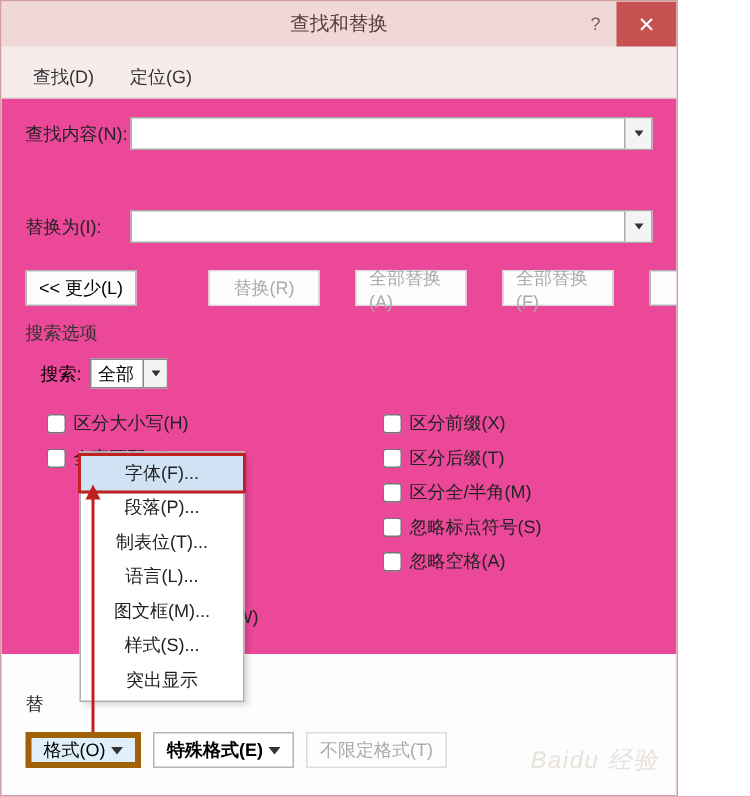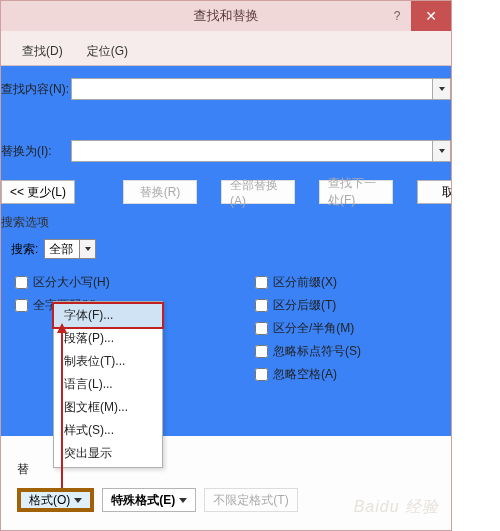--- a/index.html
+++ b/index.html
@@ -6,38 +6,38 @@
   body { margin: 0; background: #fff; }
   .window { width: 452px; height: 531px; border: 1px solid #d0a0a0; background: #fdfdfd; position: relative; overflow: hidden; }
   .titlebar { height: 30px; background: #f0d8d8; display: flex; align-items: center; justify-content: center; position: relative; }
   .titlebar .title { color: #5a3a3a; font-size: 13px; }
   .titlebar .controls { position: absolute; right: 0; top: 0; display: flex; height: 100%; }
   .ctl { width: 28px; display: flex; align-items: center; justify-content: center; color: #7a5a5a; }
   .ctl.close { width: 40px; background: #c75050; color: #fff; font-size: 14px; }
   .tabs { display: flex; padding: 6px 10px 0 10px; border-bottom: 1px solid #d6c0c0; background: #f7ecec; }
   .tab { padding: 5px 10px; border: 1px solid transparent; border-bottom: none; margin-right: 2px; color: #333; cursor: pointer; }
   .tab.active { background: #fff; border-color: #d6c0c0; position: relative; top: 1px; }
-  .body { padding: 12px 0; background: #3b82f6; }
+  .body { padding: 12px 16px; background: #ec4899; }
   .row { display: flex; align-items: center; margin-bottom: 10px; }
   .lbl { width: 70px; color: #222; }
   .combo { flex: 1; height: 22px; border: 1px solid #aaa; background: #fff; position: relative; }
   .combo .arrow { position: absolute; right: 0; top: 0; width: 18px; height: 100%; border-left: 1px solid #aaa; display: flex; align-items: center; justify-content: center; background: #f4f4f4; }
   .gap { height: 30px; }
   .btnrow { display: flex; gap: 24px; justify-content: flex-start; align-items: center; margin: 18px 0 10px 0; }
   .btnrow .spacer { flex: 1; }
   .btn { min-width: 74px; height: 24px; border: 1px solid #b5b5b5; background: #fdfdfd; display: inline-flex; align-items: center; justify-content: center; padding: 0 8px; cursor: pointer; }
   .btn.disabled { color: #aaa; border-color: #ddd; cursor: default; }
   .section-title { color: #333; margin: 6px 0 8px 0; }
   .small-combo { display: inline-block; width: 52px; height: 20px; border: 1px solid #888; position: relative; background: #fff; padding-left: 4px; line-height: 18px; }
   .small-combo .arrow { position: absolute; right: 0; top: 0; width: 16px; height: 100%; border-left: 1px solid #888; background: #f4f4f4; display: flex; align-items: center; justify-content: center; }
   .options { display: flex; }
   .col { flex: 1; }
   .chk { display: flex; align-items: center; margin: 4px 0; color: #222; }
   .chk input { margin-right: 5px; }
-  .menu { position: absolute; left: 52px; top: 300px; width: 110px; background: #fff; border: 1px solid #b0b0b0; box-shadow: 2px 2px 4px rgba(0,0,0,0.15); padding: 2px 0; }
+  .menu { position: absolute; left: 52px; top: 300px; width: 110px; background: #fff; border: 1px solid #b0b0b0; box-shadow: 2px 2px 4px rgba(0,0,0,0.15); padding: 2px 0; text-align: center; }
   .mitem { padding: 3px 10px; color: #222; cursor: pointer; white-space: nowrap; }
   .mitem.hl { background: #cfe3f5; border: 2px solid #c02020; margin: -2px; padding: 3px 10px; position: relative; }
   .arrow-red { position: absolute; left: 60px; top: 330px; width: 2px; height: 160px; background: #c02020; }
   .arrow-red::before { content: ""; position: absolute; top: -8px; left: -4px; border-left: 5px solid transparent; border-right: 5px solid transparent; border-bottom: 10px solid #c02020; }
   .bottom { position: absolute; left: 16px; bottom: 18px; display: flex; gap: 8px; align-items: center; }
   .dropbtn { height: 24px; border: 4px solid #a16207; background: #dff0fb; padding: 0 8px; display: inline-flex; align-items: center; gap: 4px; cursor: pointer; }
   .btn2 { height: 24px; border: 1px solid #b5b5b5; background: #fff; padding: 0 8px; display: inline-flex; align-items: center; gap: 4px; cursor: pointer; font-weight: bold; }
   .tri { width: 0; height: 0; border-left: 4px solid transparent; border-right: 4px solid transparent; border-top: 5px solid #333; display: inline-block; }
   .tri.small { border-left-width: 3px; border-right-width: 3px; border-top-width: 4px; }
   .watermark { position: absolute; right: 12px; bottom: 12px; color: #e8e2dc; font-size: 16px; font-style: italic; letter-spacing: 1px; pointer-events: none; }
@@ -81,21 +81,21 @@
             <span class="tri small"></span>
           </div>
       </div>
     </div>
 
     <div class="btnrow">
       <div class="btn">&lt;&lt; 更少(L)</div>
       <div class="spacer"></div>
       <div class="btn disabled">替换(R)</div>
       <div class="btn disabled">全部替换(A)</div>
-      <div class="btn disabled">查找下一处(F)</div>
+      <div class="btn disabled">全部替换(F)</div>
       <div class="btn">取消</div>
     </div>
 
     <div class="section-title">搜索选项</div>
 
     <div class="row" style="margin-left:10px">
       <span style="margin-right:6px">搜索:</span>
       <span class="small-combo">
         <span>全部</span>
         <span class="arrow">

